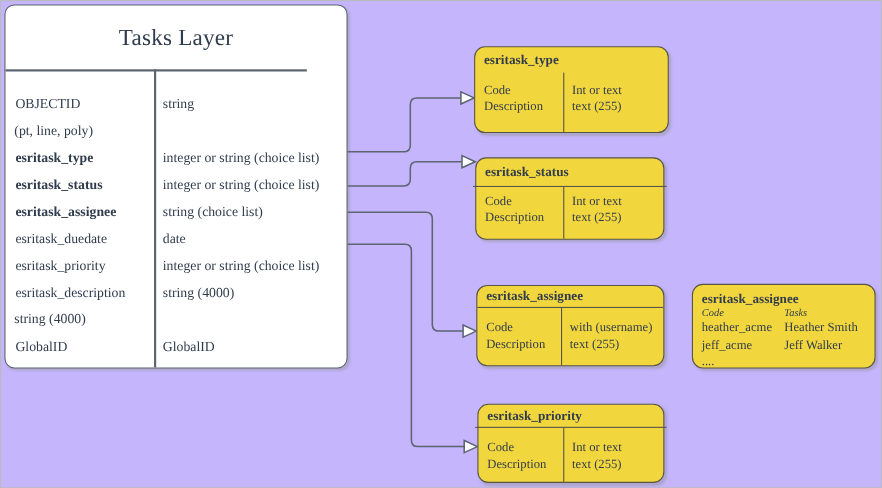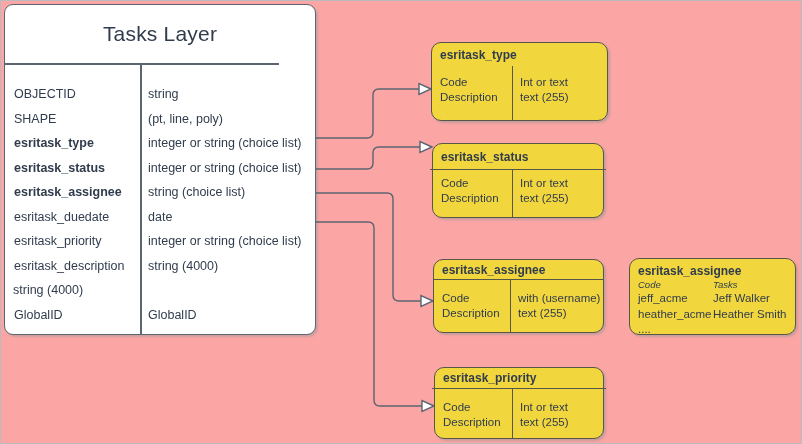--- a/index.html
+++ b/index.html
@@ -1,19 +1,19 @@
 <!DOCTYPE html>
 <html><head>
 <meta charset="utf-8">
 <style>
   html,body{margin:0;padding:0;background:#fff;}
   #canvas{
-    position:relative;width:800px;height:442px;background:#fca5a5;
+    position:relative;width:800px;height:442px;background:#c4b5fd;
     border:1px solid #b9bbbd;overflow:hidden;
-    font-family:Liberation Sans, sans-serif;
+    font-family:Liberation Serif, serif;
     color:#303c4d;
   }
   
   .main-box{
     position:absolute;left:3px;top:3px;width:312px;height:331px;
     background:#fff;border:1.5px solid #5b6470;border-radius:9px;
     box-shadow:2px 2px 2px rgba(150,150,150,.45);
     box-sizing:border-box;
   }
   .main-title{
@@ -83,21 +83,20 @@
   <div class="main-box">
     <div class="main-title">Tasks Layer</div>
     <div class="main-title-divider"></div>
     <div class="main-vert-divider"></div>
     <div class="main-rows">
       <div class="trow">
           <span class="fname">OBJECTID</span>
           <span class="ftype">string</span>
         </div>
       <div class="trow">
-          <span class="fname">SHAPE</span>
           <span class="ftype">(pt, line, poly)</span>
         </div>
       <div class="trow bold">
           <span class="fname">esritask_type</span>
           <span class="ftype">integer or string (choice list)</span>
         </div>
       <div class="trow bold">
           <span class="fname">esritask_status</span>
           <span class="ftype">integer or string (choice list)</span>
         </div>
@@ -201,26 +200,26 @@
     </div>
   </div>
 
   <div class="cvd-box">
     <div class="cvd-title">esritask_assignee</div>
     <div class="cvd-hdr">
       <span class="cvd-c1">Code</span>
       <span>Tasks</span>
     </div>
     <div class="cvd-row">
+      <span class="cvd-c1">heather_acme</span>
+      <span>Heather Smith</span>
+    </div>
+    <div class="cvd-row">
       <span class="cvd-c1">jeff_acme</span>
       <span>Jeff Walker</span>
-    </div>
-    <div class="cvd-row">
-      <span class="cvd-c1">heather_acme</span>
-      <span>Heather Smith</span>
     </div>
     <div class="cvd-row">
       <span class="cvd-c1">....</span>
       <span></span>
     </div>
   </div>
 
 </div>
 
 </body></html>

